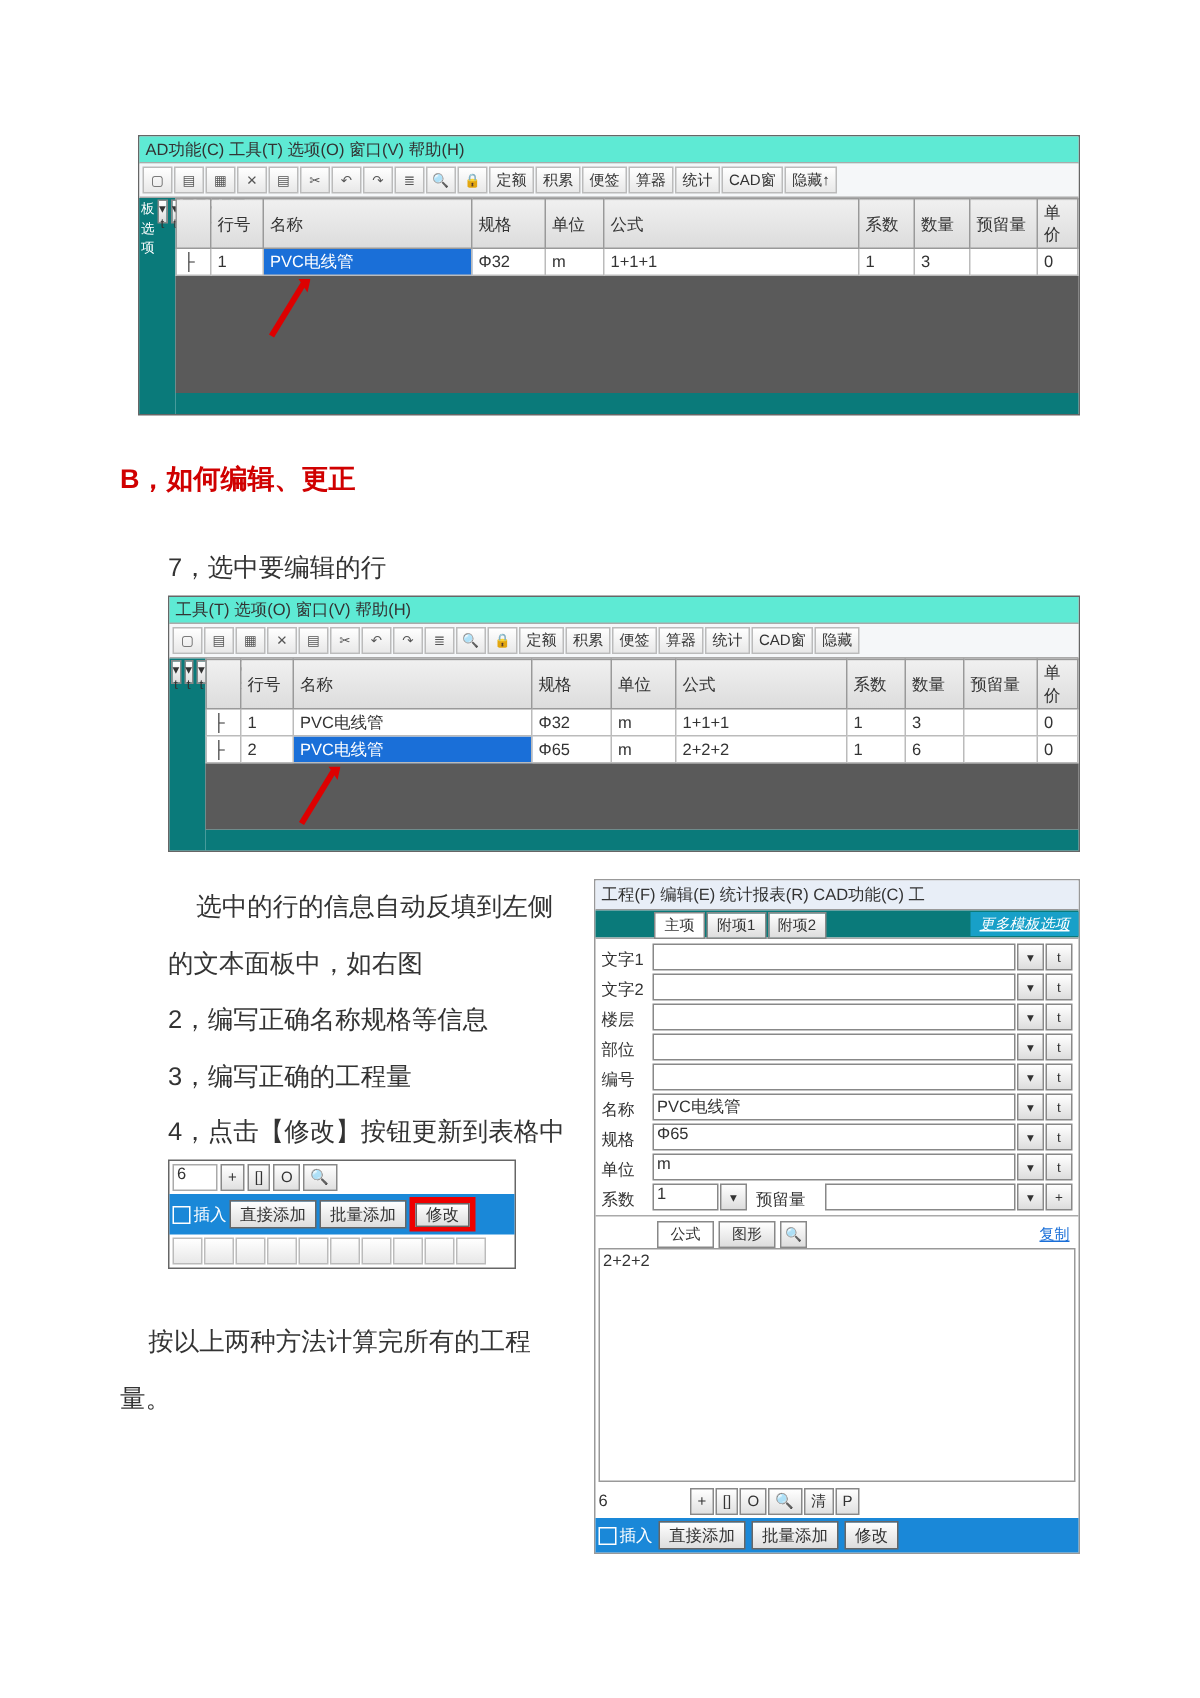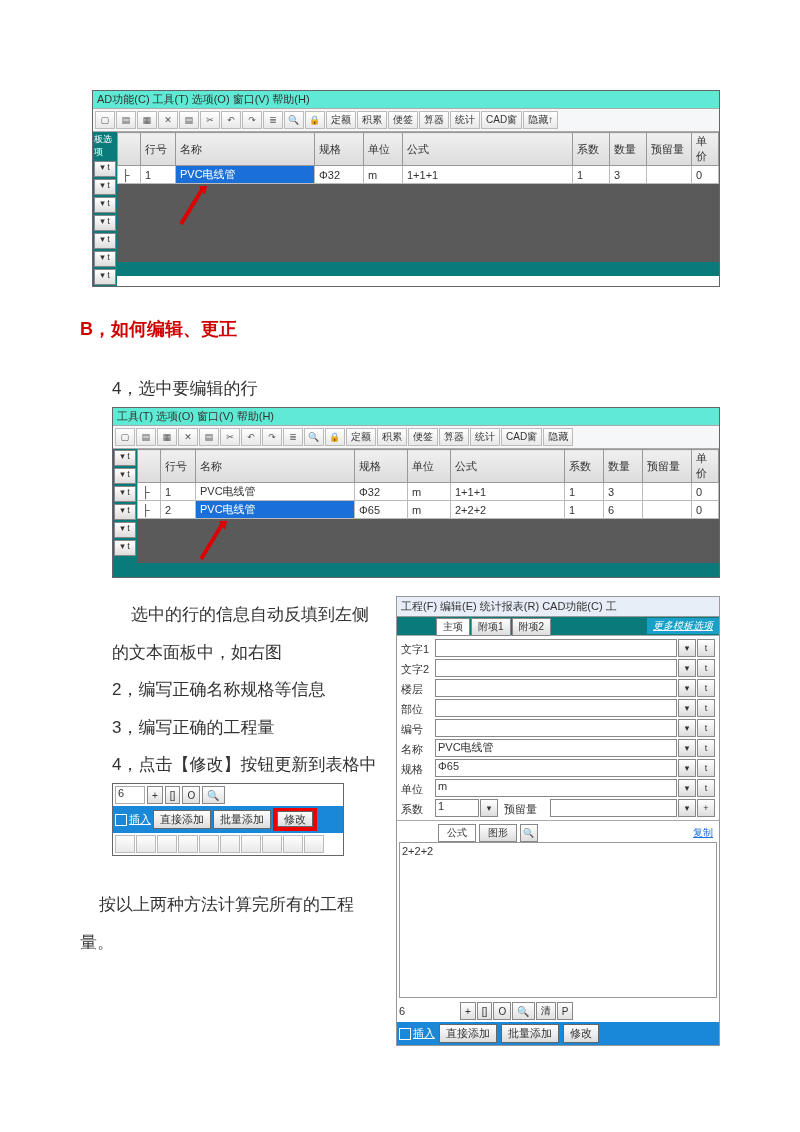--- a/index.html
+++ b/index.html
@@ -12,21 +12,21 @@
   .scr { border:1px solid #666; font-size:11px; background:#fff; }
   .menubar { background:#5eead4; padding:1px 4px; font-size:11px; color:#333; border-bottom:1px solid #aaa; }
   .toolbar { background:#f5f7f9; border-bottom:1px solid #aaa; display:flex; gap:1px; padding:2px 2px; flex-wrap:wrap; align-items:center; }
   .tbtn { width:18px; height:16px; border:1px solid #bbb; background:linear-gradient(#fff,#e8e8e8); font-size:9px; display:flex; align-items:center; justify-content:center; color:#555; }
   .tbtn-wide { height:16px; padding:0 4px; border:1px solid #bbb; background:linear-gradient(#fff,#e8e8e8); font-size:10px; display:flex; align-items:center; color:#333; }
   .grid { border-collapse:collapse; width:100%; font-size:11px; }
   .grid th { background:linear-gradient(#f0f0f0,#dcdcdc); border:1px solid #999; padding:1px 4px; font-weight:normal; text-align:left; height:14px; }
   .grid td { border:1px solid #bbb; padding:1px 4px; background:#fff; height:14px; }
   .grid tr.sel td.name-cell { background:#1a6fd8; color:#fff; }
   .grid-wrap { display:flex; }
-  .left-stub { width:24px; background:#0a7a7a; display:flex; flex-direction:column; }
+  .left-stub { width:24px; background:#0a7a7a; display:flex; flex-direction:row; }
   .left-stub-top { background:#0a7a7a; color:#fff; font-size:9px; padding:1px; }
   .stub-btn { height:14px; border:1px solid #888; background:linear-gradient(#fff,#ddd); margin:1px; font-size:9px; text-align:center; }
   .dark-area { background:#5a5a5a; height:70px; position:relative; }
   .dark-area .arrow { position:absolute; left:60px; top:2px; width:30px; height:40px; }
   .arrow-svg { stroke:#d00; stroke-width:4; fill:none; }
   .scr1 .dark-area { height:78px; }
   .scr2 .dark-area { height:44px; }
   .bottom-strip { background:#0a7a7a; height:14px; }
   
   .panel-menubar { background:#e8eef7; padding:2px 4px; font-size:11px; border-bottom:1px solid #999; }
@@ -40,21 +40,21 @@
   .mini-btn { width:16px; height:16px; border:1px solid #888; background:linear-gradient(#fff,#ddd); font-size:9px; margin-left:1px; display:flex; align-items:center; justify-content:center; }
   .panel-mid { border-top:1px solid #aaa; border-bottom:1px solid #aaa; padding:2px; }
   .panel-formula { padding:2px; }
   .formula-tabs { display:flex; gap:2px; align-items:center; }
   .formula-tabs .panel-tab { padding:1px 8px; }
   .formula-tabs .copy-link { margin-left:auto; color:#1a6fd8; font-size:10px; text-decoration:underline; padding-right:4px; }
   .formula-body { border:1px solid #999; height:150px; padding:2px; font-size:11px; background:#fff; position:relative; }
   .panel-bottom-btns { display:flex; gap:1px; padding:2px; align-items:center; }
   .pbtn { height:16px; padding:0 4px; border:1px solid #888; background:linear-gradient(#fff,#e0e0e0); font-size:10px; display:flex; align-items:center; }
   .action-row { background:#1a88d8; padding:2px; display:flex; gap:4px; align-items:center; }
-  .action-row .chk { color:#fff; font-size:11px; display:flex; align-items:center; gap:2px;text-decoration:underline; }
+  .action-row .chk { color:#fff; font-size:11px; display:flex; align-items:center; gap:2px; }
   .action-row .abtn { background:linear-gradient(#fff,#ddd); border:1px solid #666; padding:1px 6px; font-size:11px; }
   
   .scr3 { width:230px; border:1px solid #666; font-size:11px; background:#fff; }
   .scr3 .row1 { display:flex; gap:2px; padding:2px; align-items:center; }
   .scr3 .row1 .num { border:1px solid #aaa; width:24px; height:16px; padding:0 2px; }
   .scr3 .highlight-box { border:4px solid #e00; padding:0; }
   .scr3 .tool-row { display:flex; gap:1px; padding:2px; }
   .scr3 .tool-row .ticon { width:18px; height:16px; border:1px solid #bbb; background:linear-gradient(#fff,#e8e8e8); }
 </style>
 </head>
@@ -129,21 +129,21 @@
               <line x1="4" y1="38" x2="26" y2="2" class="arrow-svg"></line>
               <polygon points="22,0 30,0 28,9" fill="#d00"></polygon>
             </svg>
         </div>
         <div class="bottom-strip"></div>
       </div>
     </div>
   </div>
 
   <div class="section-title">B，如何编辑、更正</div>
-  <p class="body-text">4，选中要编辑的行</p>
+  <p class="body-text">7，选中要编辑的行</p>
 
   <div class="scr scr2" style="margin-left:32px;">
     <div class="menubar">工具(T)  选项(O)  窗口(V)  帮助(H)</div>
     <div class="toolbar">
       <div class="tbtn">▢</div>
       <div class="tbtn">▤</div>
       <div class="tbtn">▦</div>
       <div class="tbtn">✕</div>
       <div class="tbtn">▤</div>
       <div class="tbtn">✂</div>

